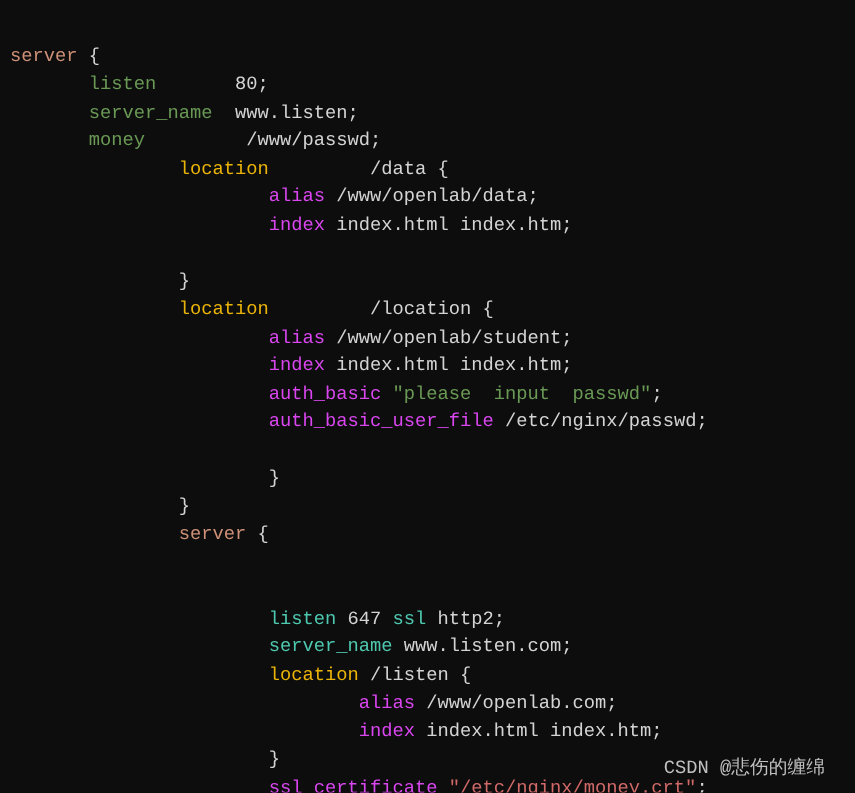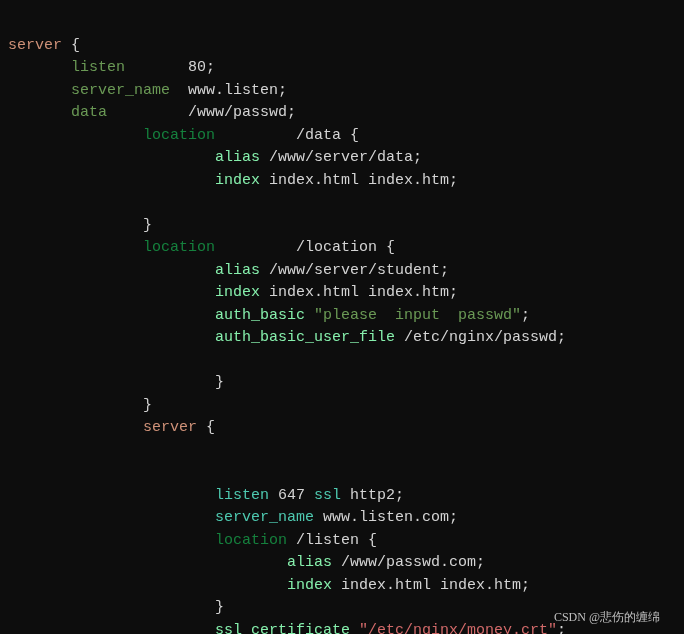--- a/index.html
+++ b/index.html
@@ -10,63 +10,63 @@
       padding: 12px 8px;
       width: 684px;
       height: 634px;
       line-height: 1.5;
       position: relative;
     }
     .code { white-space: pre; }
     .kw-orange { color: #ce9178; text-align: right; }
     .kw-green { color: #6a9955; }
     .kw-teal { color: #4ec9b0; }
-    .kw-cyan { color: #86efac; font-family: Liberation Mono, monospace; }
-    .kw-yellow { color: #15803d; }
+    .kw-cyan { color: #d946ef; font-family: Liberation Mono, monospace; }
+    .kw-yellow { color: #eab308; }
     .txt-white { color: #d4d4d4; font-weight: 500; font-family: Liberation Mono, monospace; }
     .str-green { color: #6a9955; }
     .str-red { color: #d16969; }
     .brace { color: #d4d4d4; }
     .watermark {
       position: absolute;
       bottom: 8px;
       right: 24px;
       color: #c0c0c0;
-      font-size: 12px;
-      font-family: Liberation Serif, serif;
+      font-size: 15px;
+      font-family: Liberation Mono, monospace;
     }
   </style>
 </head>
 <body>
 
 <div class="code">
 <span class="kw-orange">server</span><span class="brace"> {</span>
 <span class="kw-green">       listen</span><span class="txt-white">       80;</span>
 <span class="kw-green">       server_name</span><span class="txt-white">  www.listen;</span>
-<span class="kw-green">       data</span><span class="txt-white">         /www/passwd;</span>
+<span class="kw-green">       money</span><span class="txt-white">         /www/passwd;</span>
 <span class="kw-yellow">               location</span><span class="txt-white">         /data {</span>
-<span class="kw-cyan">                       alias</span><span class="txt-white"> /www/server/data;</span>
+<span class="kw-cyan">                       alias</span><span class="txt-white"> /www/openlab/data;</span>
 <span class="kw-cyan">                       index</span><span class="txt-white"> index.html index.htm;</span>
 <span></span>
 <span class="brace">               }</span>
 <span class="kw-yellow">               location</span><span class="txt-white">         /location {</span>
-<span class="kw-cyan">                       alias</span><span class="txt-white"> /www/server/student;</span>
+<span class="kw-cyan">                       alias</span><span class="txt-white"> /www/openlab/student;</span>
 <span class="kw-cyan">                       index</span><span class="txt-white"> index.html index.htm;</span>
 <span class="kw-cyan">                       auth_basic</span><span class="str-green"> "please  input  passwd"</span><span class="txt-white">;</span>
 <span class="kw-cyan">                       auth_basic_user_file</span><span class="txt-white"> /etc/nginx/passwd;</span>
 <span></span>
 <span class="brace">                       }</span>
 <span class="brace">               }</span>
 <span class="kw-orange">               server</span><span class="brace"> {</span>
 <span></span>
 <span></span>
 <span class="kw-teal">                       listen</span><span class="txt-white"> 647 </span><span class="kw-teal">ssl</span><span class="txt-white"> http2;</span>
 <span class="kw-teal">                       server_name</span><span class="txt-white"> www.listen.com;</span>
 <span class="kw-yellow">                       location</span><span class="txt-white"> /listen {</span>
-<span class="kw-cyan">                               alias</span><span class="txt-white"> /www/passwd.com;</span>
+<span class="kw-cyan">                               alias</span><span class="txt-white"> /www/openlab.com;</span>
 <span class="kw-cyan">                               index</span><span class="txt-white"> index.html index.htm;</span>
 <span class="brace">                       }</span>
 <span class="kw-cyan">                       ssl_certificate</span><span class="str-red"> "/etc/nginx/money.crt"</span><span class="txt-white">;</span>
 
 
 </div>
 
 <div class="watermark">CSDN @悲伤的缠绵</div>
 
 </body></html>

